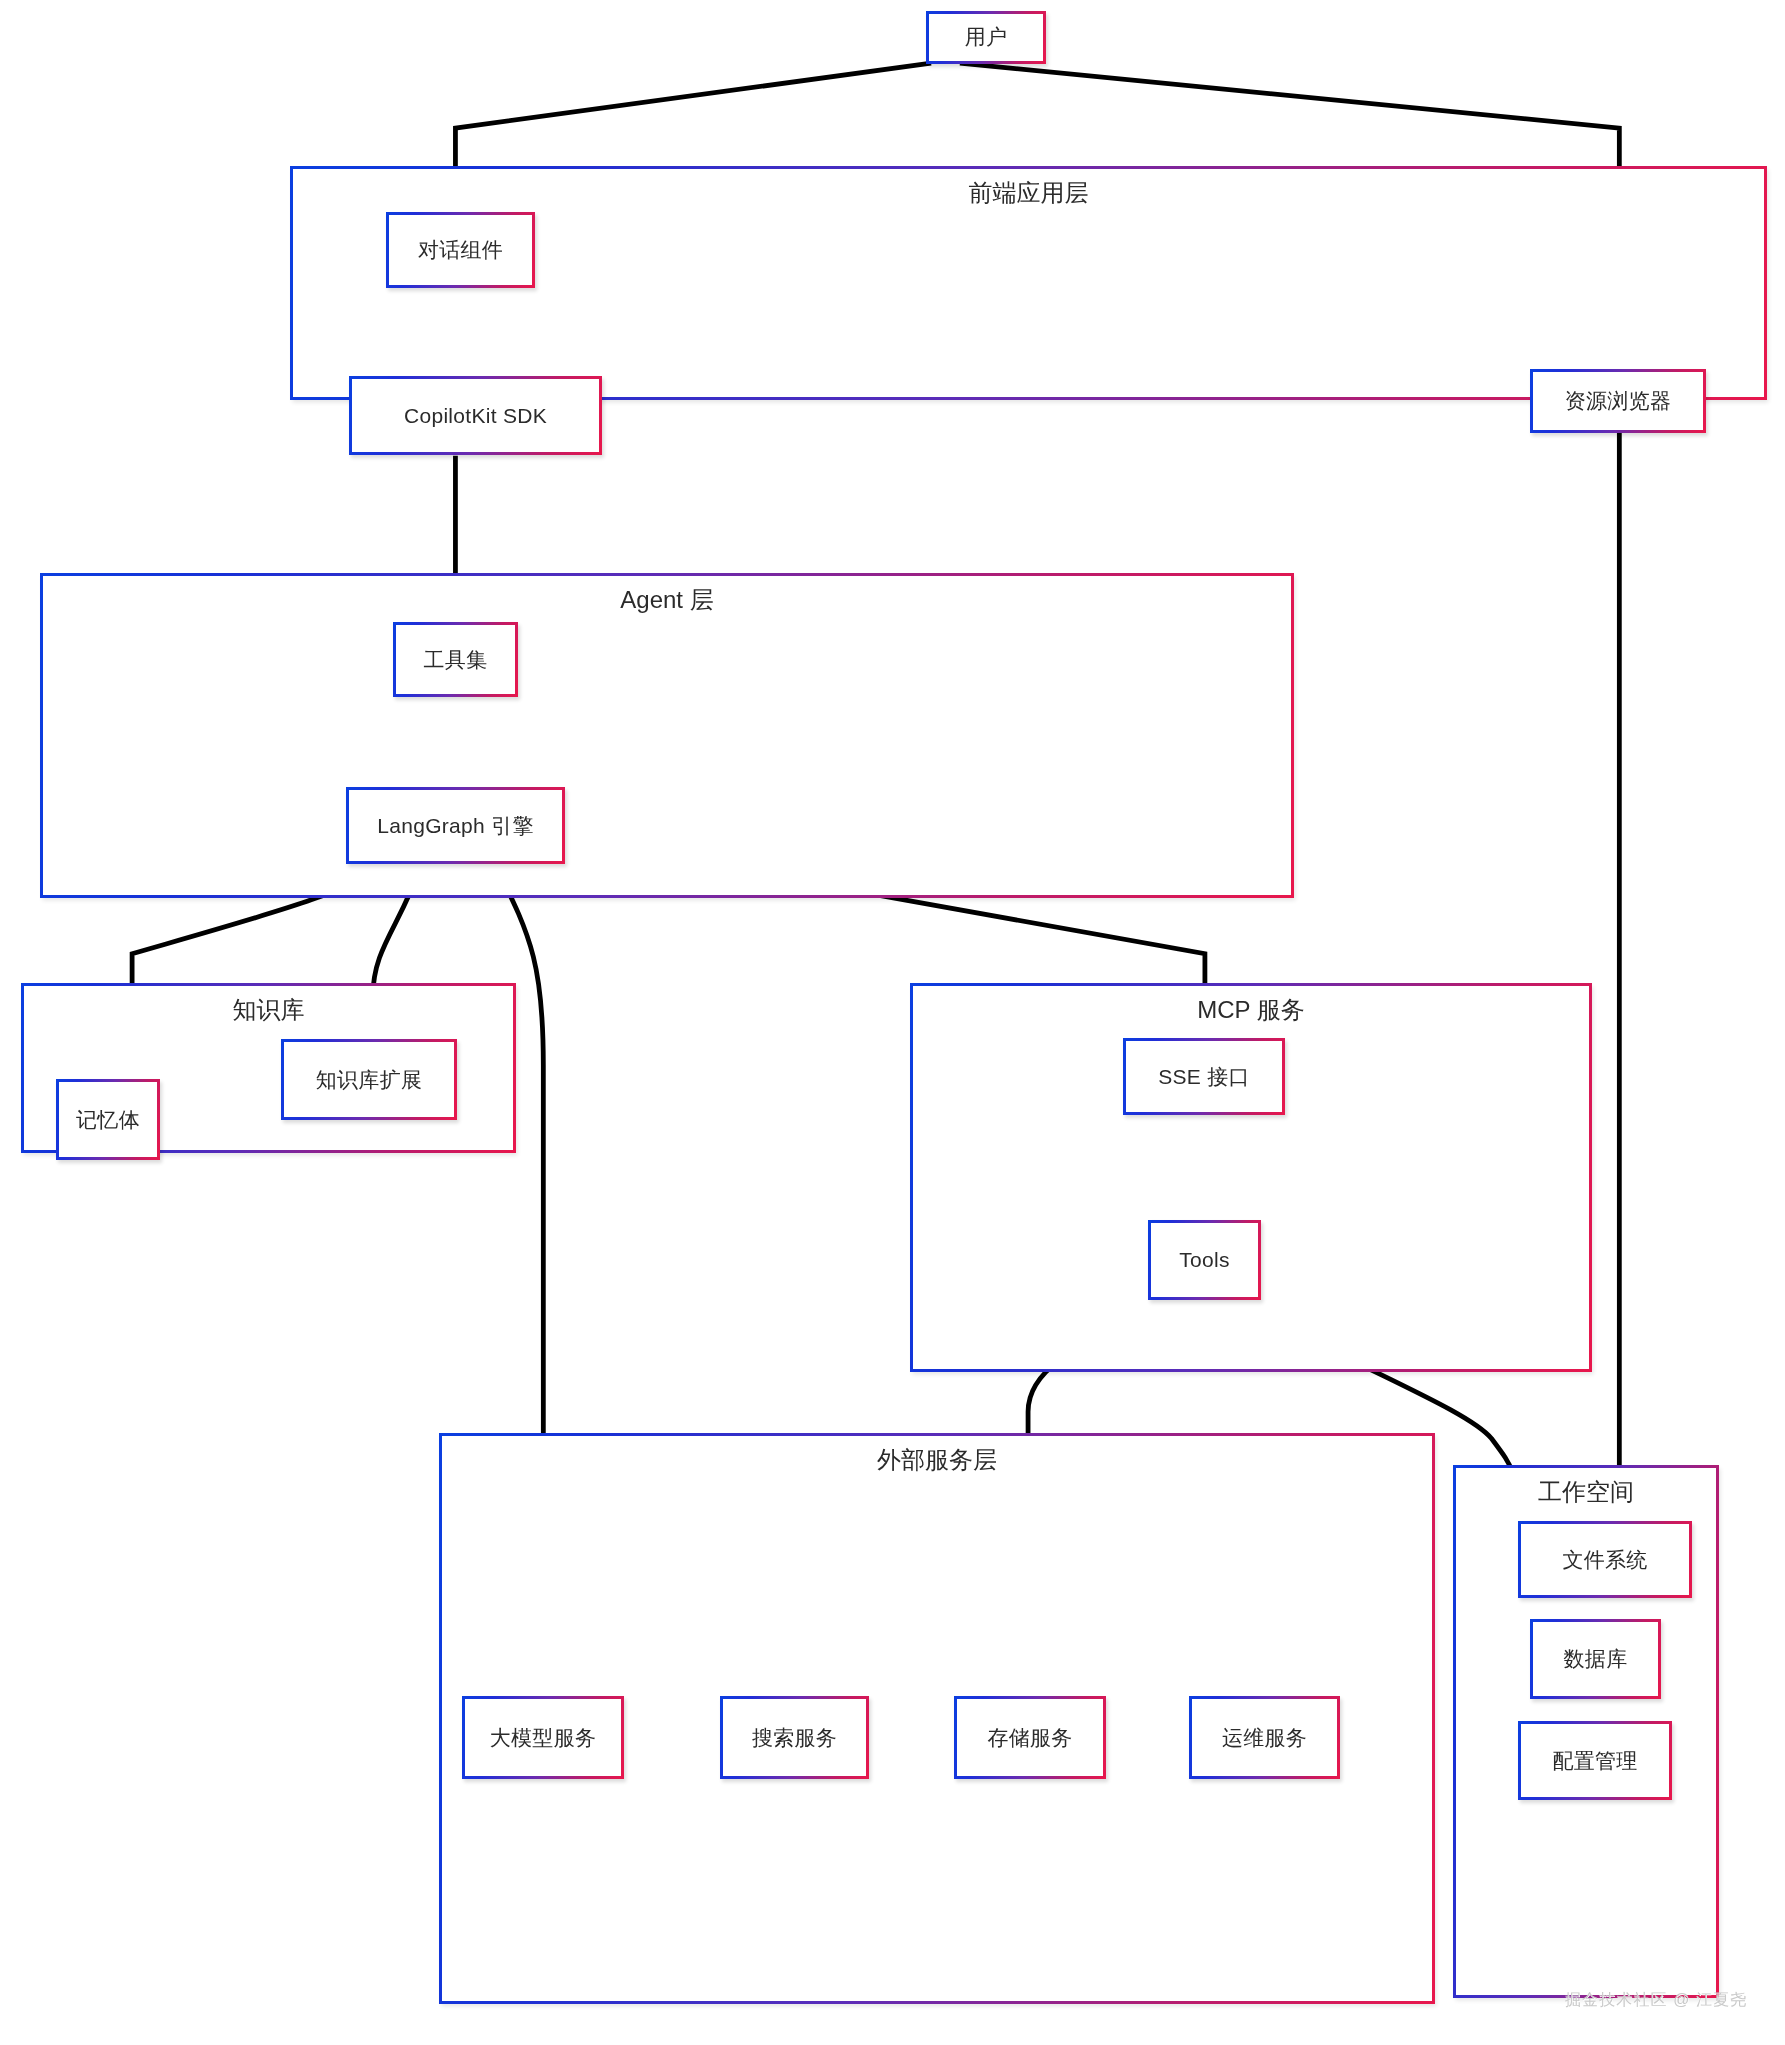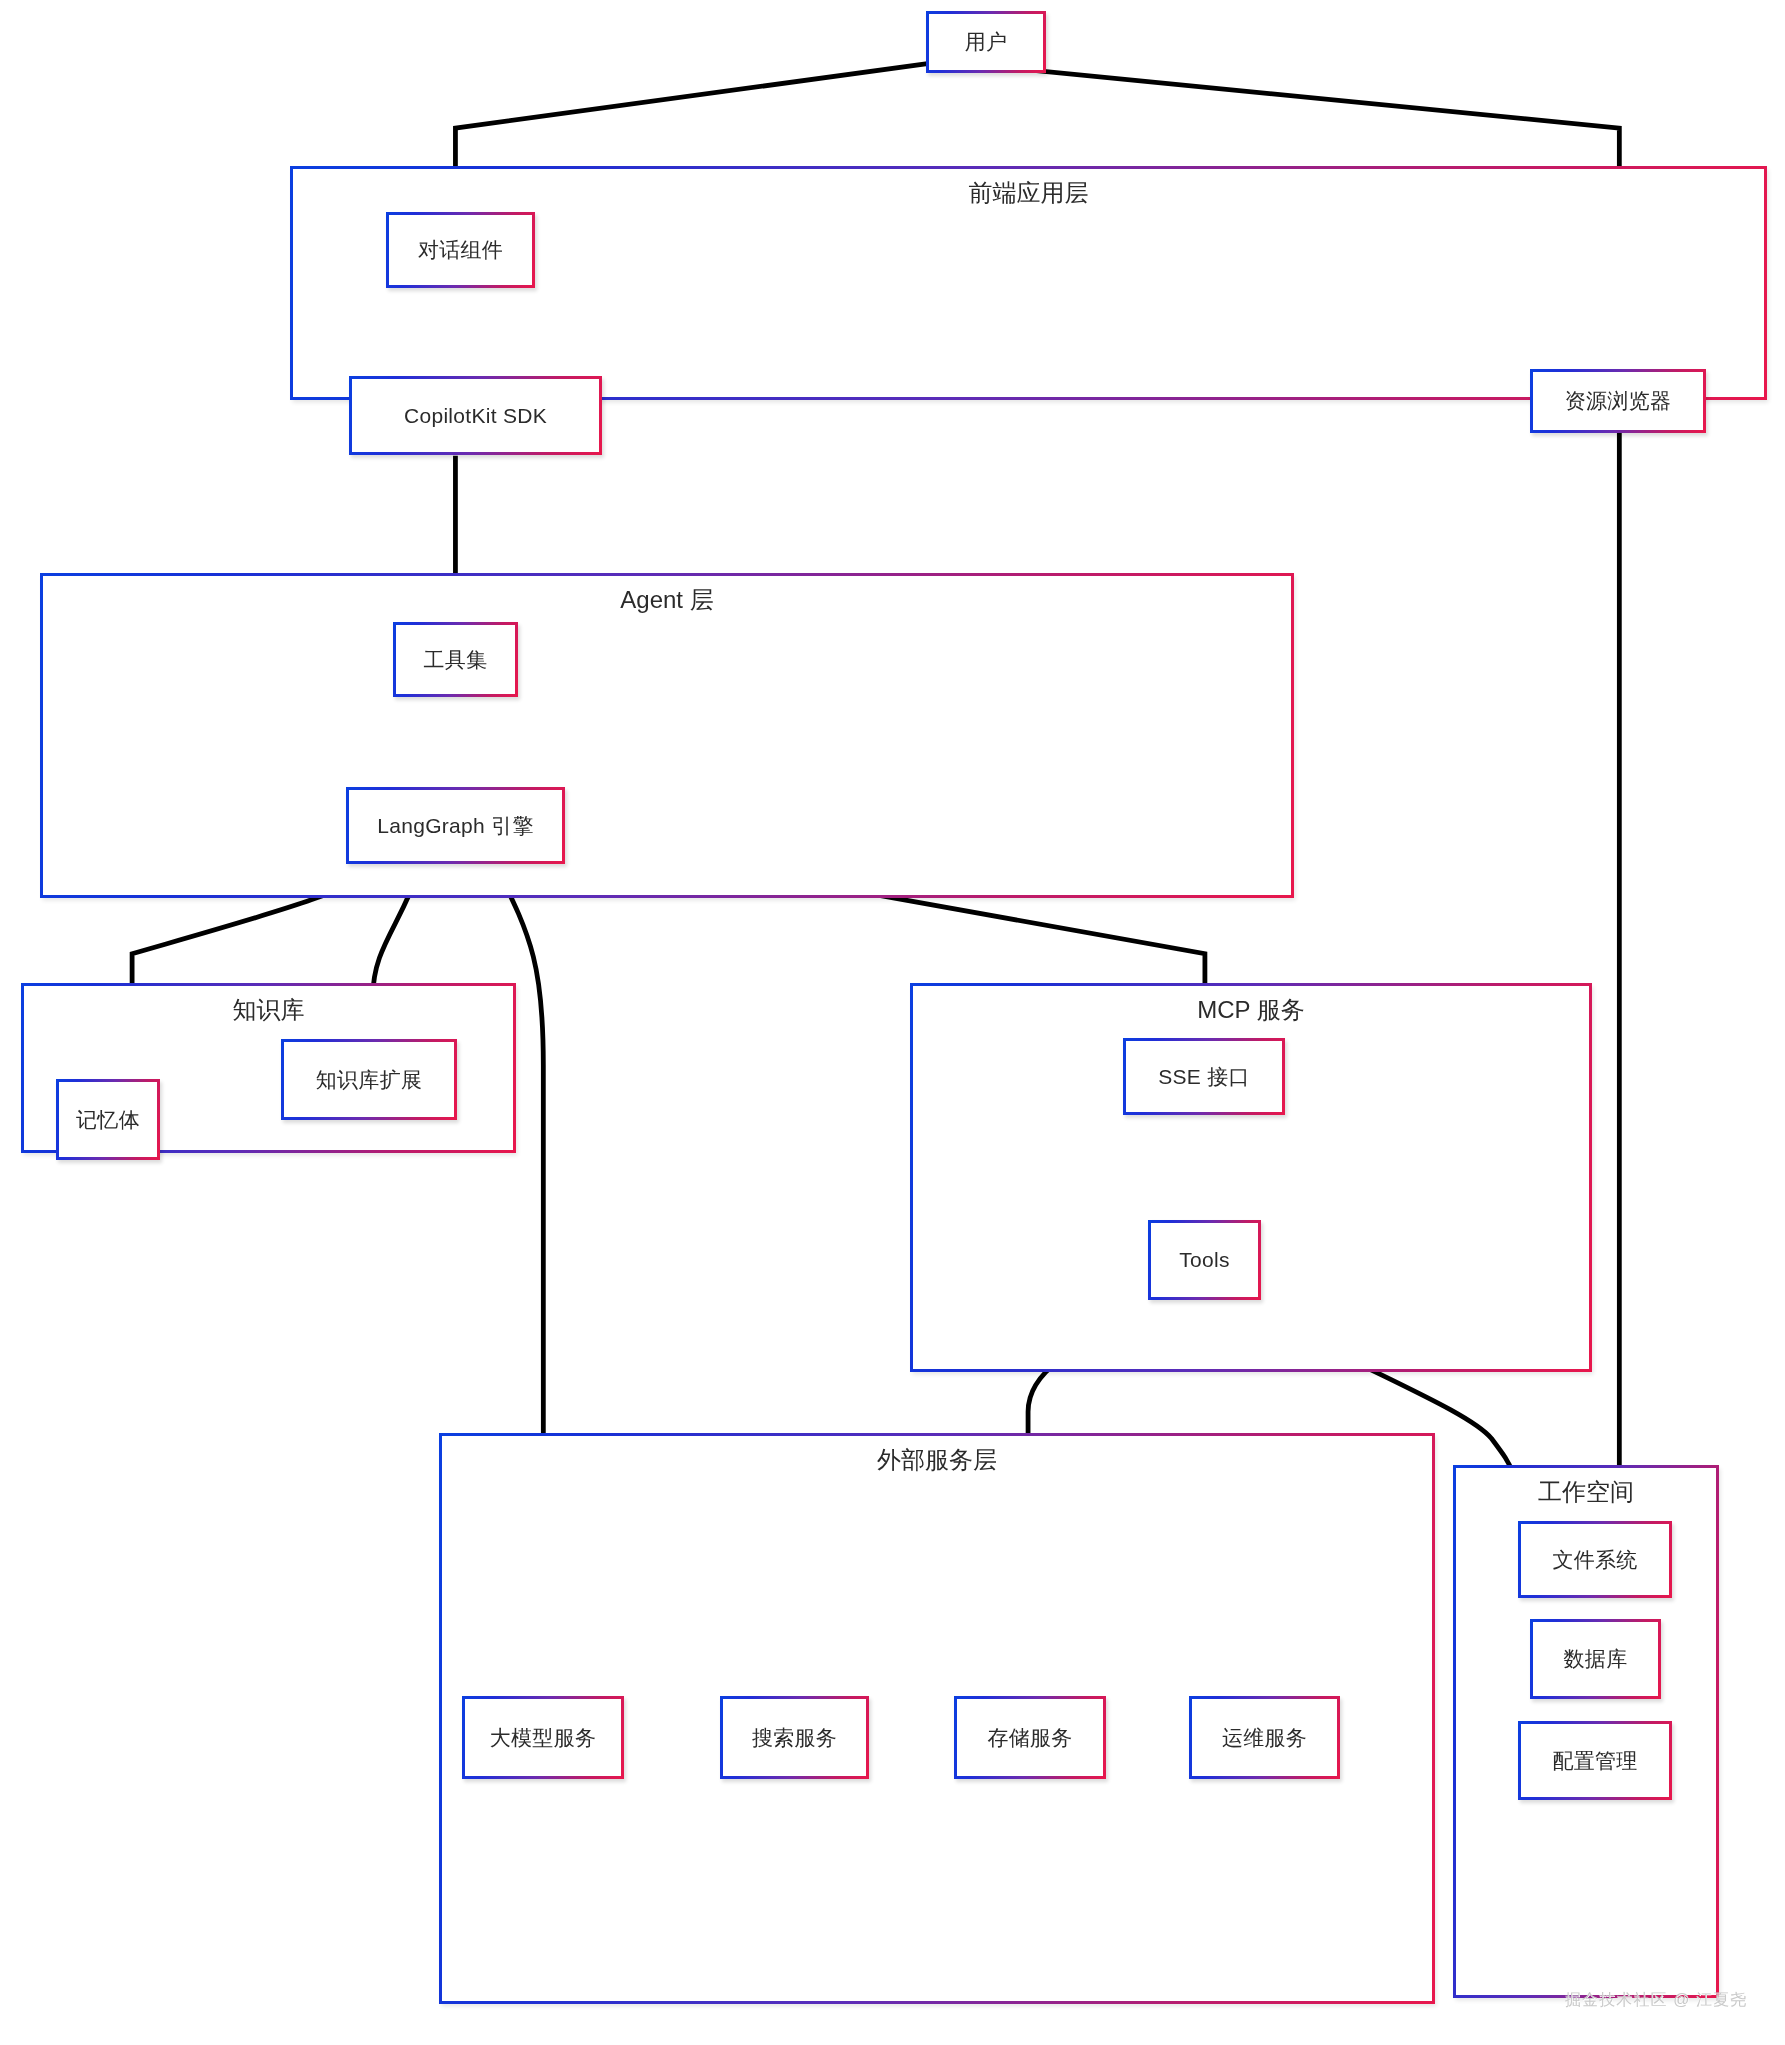--- a/index.html
+++ b/index.html
@@ -132,21 +132,21 @@
   </div>
 
   <div class="layer" style="left:401px; top:1433px; width:996px; height:571px;margin-left:38px;">
     <div class="layer-title">外部服务层</div>
   </div>
 
   <div class="layer" style="left:1453px; top:1465px; width:266px; height:533px;">
     <div class="layer-title">工作空间</div>
   </div>
 
-  <div class="gbox" style="left:926px; top:10.7px; width:120px; height:62px;">
+  <div class="gbox" style="left:926px; top:10.7px; width:120px; height:53px;">
     <span>用户</span>
   </div>
 
   <div class="gbox" style="left:386px; top:212px; width:149px; height:76px;">
     <span>对话组件</span>
   </div>
 
   <div class="gbox" style="left:349px; top:376px; width:253px; height:79px;">
     <span>CopilotKit SDK</span>
   </div>
@@ -188,21 +188,21 @@
   </div>
 
   <div class="gbox" style="left:954px; top:1696px; width:152px; height:83px;">
     <span>存储服务</span>
   </div>
 
   <div class="gbox" style="left:1189px; top:1696px; width:151px; height:83px;">
     <span>运维服务</span>
   </div>
 
-  <div class="gbox" style="left: 1518px; top: 1521px; width: 154px; height: 77px;">
+  <div class="gbox" style="left: 1518px; top: 1521px; width: 174px; height: 77px;">
     <span>文件系统</span>
   </div>
 
   <div class="gbox" style="left: 1530px; top: 1619px; width: 131px; height: 80px;">
     <span>数据库</span>
   </div>
 
   <div class="gbox" style="left: 1518px; top: 1721px; width: 154px; height: 79px;">
     <span>配置管理</span>
   </div>

